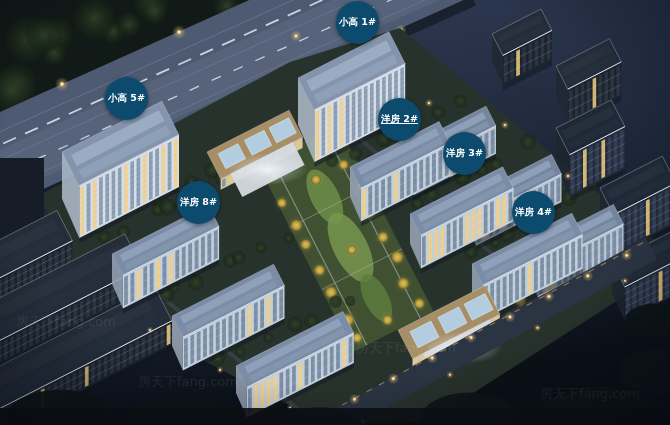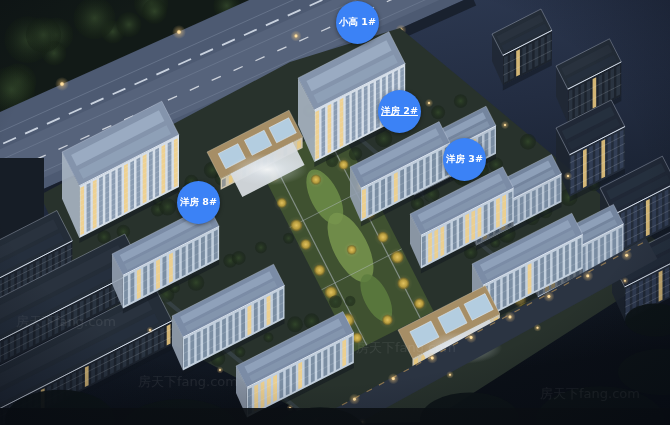--- a/index.html
+++ b/index.html
@@ -1,27 +1,27 @@
 <!DOCTYPE html>
 <html><head>
 <meta charset="utf-8">
 <style>
   html,body{margin:0;padding:0;background:#0b1017;}
   #stage{position:relative;width:670px;height:425px;overflow:hidden;
          font-family:"DejaVu Sans",sans-serif;background:#141a26;}
   #scene{position:absolute;left:0;top:0;}
   .badge{position:absolute;width:43px;height:43px;border-radius:50%;
-         background:#3b82f6;color:#ffffff;display:flex;align-items:center;
+         background:#0c4a6e;color:#ffffff;display:flex;align-items:center;
          justify-content:center;font-size:9.5px;font-weight:600;
          white-space:nowrap;letter-spacing:0;
          box-shadow:0 1px 4px rgba(0,0,0,.45);}
   .b1{left:336px;top:1px;}
   .b5{left:105px;top:77px;}
-  .b2{left:378px;top:90px;text-decoration:underline;}
-  .b3{left:443px;top:138px;}
+  .b2{left:378px;top:98px;text-decoration:underline;}
+  .b3{left:443px;top:132px;}
   .b4{left:512px;top:191px;}
   .b6{left:177px;top:181px;}
   .b7{left:240px;top:245px;}
   .b8{left:286px;top:303px;}
 </style>
 </head>
 <body>
 
 <div id="stage">
   <svg id="scene" width="670" height="425" viewBox="0 0 670 425">
@@ -784,16 +784,18 @@
       <g>
         <text x="16" y="326" font-size="13" fill="#ffffff" opacity="0.08" font-family="&quot;DejaVu Sans&quot;,sans-serif">房天下fang.com</text>
         <text x="138" y="386" font-size="13" fill="#ffffff" opacity="0.08" font-family="&quot;DejaVu Sans&quot;,sans-serif">房天下fang.com</text>
         <text x="356" y="352" font-size="13" fill="#ffffff" opacity="0.08" font-family="&quot;DejaVu Sans&quot;,sans-serif">房天下fang.com</text>
         <text x="540" y="398" font-size="13" fill="#ffffff" opacity="0.08" font-family="&quot;DejaVu Sans&quot;,sans-serif">房天下fang.com</text>
       </g>
       <rect x="0" y="0" width="670" height="425" fill="url(#vig)"></rect>
     </svg>
 
   <div class="badge b1">小高 1#</div>
+  <div class="badge b5">小高 5#</div>
   <div class="badge b2">洋房 2#</div>
   <div class="badge b3">洋房 3#</div>
+  <div class="badge b4">洋房 4#</div>
   <div class="badge b6">洋房 8#</div>
 </div>
 
 </body></html>

